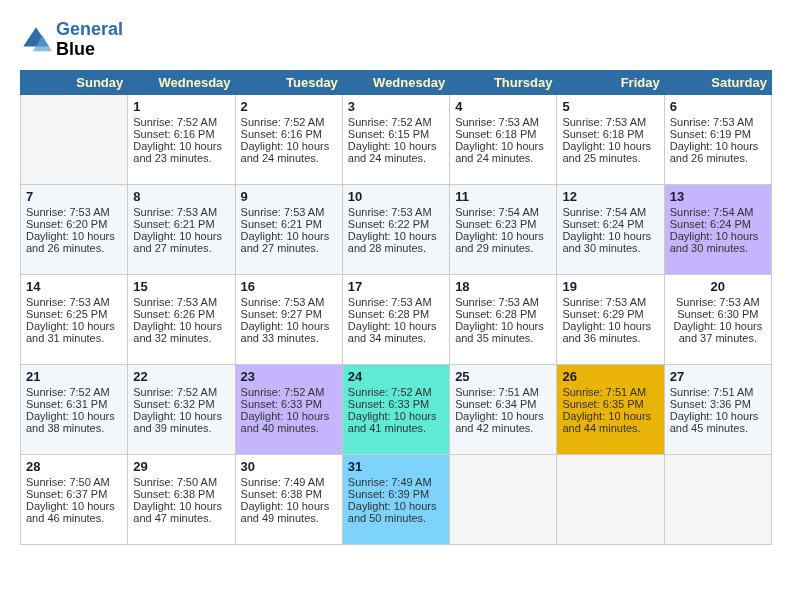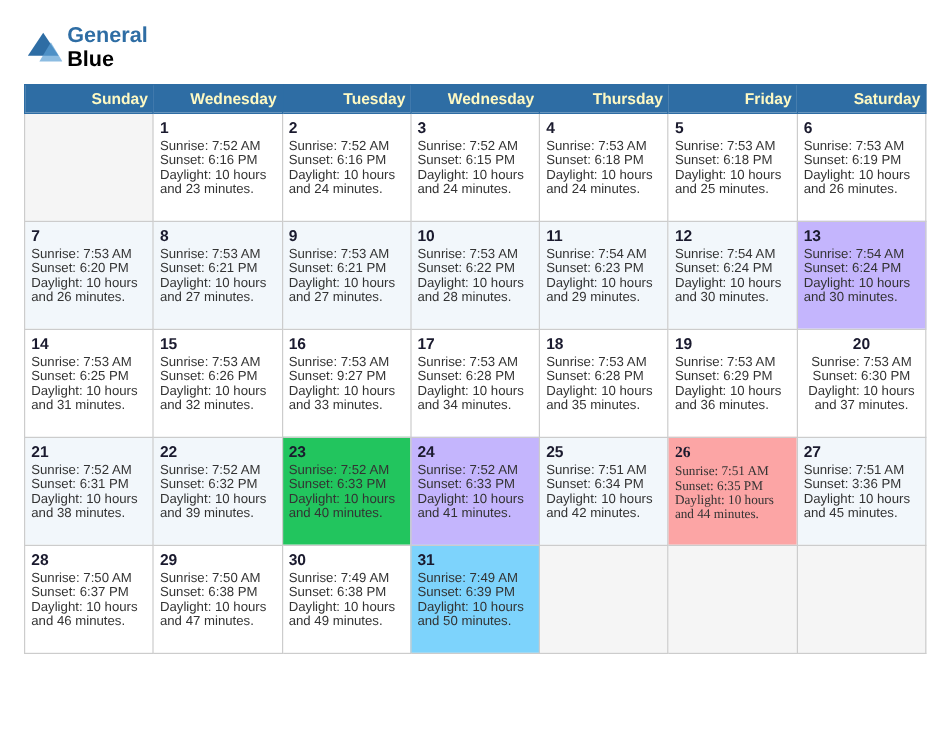--- a/index.html
+++ b/index.html
@@ -143,24 +143,24 @@
         <td style="background-color: rgb(255, 255, 255); margin-left: 39px;"><span class="day-num">15</span><span>Sunrise: 7:53 AM</span><br><span>Sunset: 6:26 PM</span><br><span>Daylight: 10 hours and 32 minutes.</span></td>
         <td style="background-color: rgb(255, 255, 255);"><span class="day-num">16</span><span>Sunrise: 7:53 AM</span><br><span>Sunset: 9:27 PM</span><br><span>Daylight: 10 hours and 33 minutes.</span></td>
         <td style="background-color: rgb(255, 255, 255);"><span class="day-num">17</span><span>Sunrise: 7:53 AM</span><br><span>Sunset: 6:28 PM</span><br><span>Daylight: 10 hours and 34 minutes.</span></td>
         <td style="background-color: rgb(255, 255, 255);"><span class="day-num">18</span><span>Sunrise: 7:53 AM</span><br><span>Sunset: 6:28 PM</span><br><span>Daylight: 10 hours and 35 minutes.</span></td>
         <td style="background-color: rgb(255, 255, 255);"><span class="day-num">19</span><span>Sunrise: 7:53 AM</span><br><span>Sunset: 6:29 PM</span><br><span>Daylight: 10 hours and 36 minutes.</span></td>
         <td style="background-color: rgb(255, 255, 255); text-align: center;"><span class="day-num">20</span><span>Sunrise: 7:53 AM</span><br><span>Sunset: 6:30 PM</span><br><span>Daylight: 10 hours and 37 minutes.</span></td>
       </tr>
       <tr>
         <td style="background-color: rgb(242, 247, 251); margin-top: 36px;"><span class="day-num">21</span><span>Sunrise: 7:52 AM</span><br><span>Sunset: 6:31 PM</span><br><span>Daylight: 10 hours and 38 minutes.</span></td>
         <td style="background-color: rgb(242, 247, 251);"><span class="day-num">22</span><span>Sunrise: 7:52 AM</span><br><span>Sunset: 6:32 PM</span><br><span>Daylight: 10 hours and 39 minutes.</span></td>
-        <td style="background-color: #22c55e;"><span class="day-num">23</span><span>Sunrise: 7:52 AM</span><br><span>Sunset: 6:33 PM</span><br><span>Daylight: 10 hours and 40 minutes.</span></td>
-        <td style="background-color: #c4b5fd;"><span class="day-num">24</span><span>Sunrise: 7:52 AM</span><br><span>Sunset: 6:33 PM</span><br><span>Daylight: 10 hours and 41 minutes.</span></td>
+        <td style="background-color: #c4b5fd;"><span class="day-num">23</span><span>Sunrise: 7:52 AM</span><br><span>Sunset: 6:33 PM</span><br><span>Daylight: 10 hours and 40 minutes.</span></td>
+        <td style="background-color: #5eead4;"><span class="day-num">24</span><span>Sunrise: 7:52 AM</span><br><span>Sunset: 6:33 PM</span><br><span>Daylight: 10 hours and 41 minutes.</span></td>
         <td style="background-color: rgb(242, 247, 251);"><span class="day-num">25</span><span>Sunrise: 7:51 AM</span><br><span>Sunset: 6:34 PM</span><br><span>Daylight: 10 hours and 42 minutes.</span></td>
-        <td style="background-color: #fca5a5; font-family: Liberation Serif, serif;"><span class="day-num">26</span><span>Sunrise: 7:51 AM</span><br><span>Sunset: 6:35 PM</span><br><span>Daylight: 10 hours and 44 minutes.</span></td>
+        <td style="background-color: #eab308;"><span class="day-num">26</span><span>Sunrise: 7:51 AM</span><br><span>Sunset: 6:35 PM</span><br><span>Daylight: 10 hours and 44 minutes.</span></td>
         <td style="background-color: rgb(242, 247, 251);"><span class="day-num">27</span><span>Sunrise: 7:51 AM</span><br><span>Sunset: 3:36 PM</span><br><span>Daylight: 10 hours and 45 minutes.</span></td>
       </tr>
       <tr>
         <td style="background-color: rgb(255, 255, 255);"><span class="day-num">28</span><span>Sunrise: 7:50 AM</span><br><span>Sunset: 6:37 PM</span><br><span>Daylight: 10 hours and 46 minutes.</span></td>
         <td style="background-color: rgb(255, 255, 255);"><span class="day-num">29</span><span>Sunrise: 7:50 AM</span><br><span>Sunset: 6:38 PM</span><br><span>Daylight: 10 hours and 47 minutes.</span></td>
         <td style="background-color: rgb(255, 255, 255);"><span class="day-num">30</span><span>Sunrise: 7:49 AM</span><br><span>Sunset: 6:38 PM</span><br><span>Daylight: 10 hours and 49 minutes.</span></td>
         <td style="background-color: #7dd3fc;"><span class="day-num">31</span><span>Sunrise: 7:49 AM</span><br><span>Sunset: 6:39 PM</span><br><span>Daylight: 10 hours and 50 minutes.</span></td>
         <td class="empty"></td>
         <td class="empty"></td>
         <td class="empty"></td>

